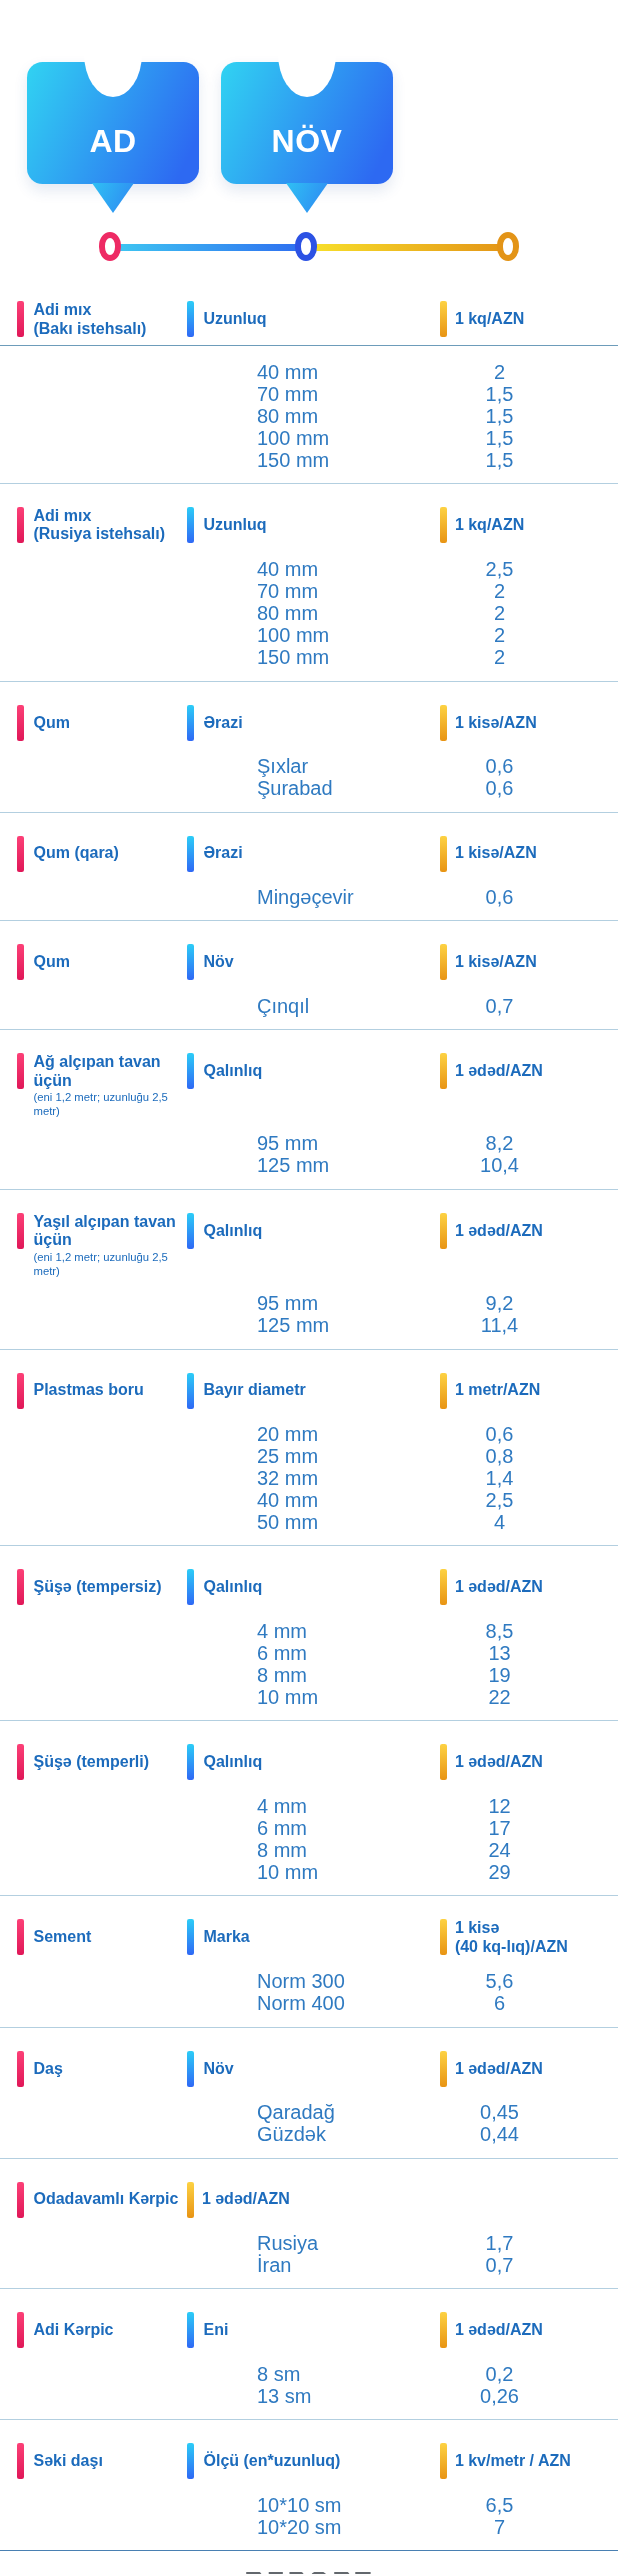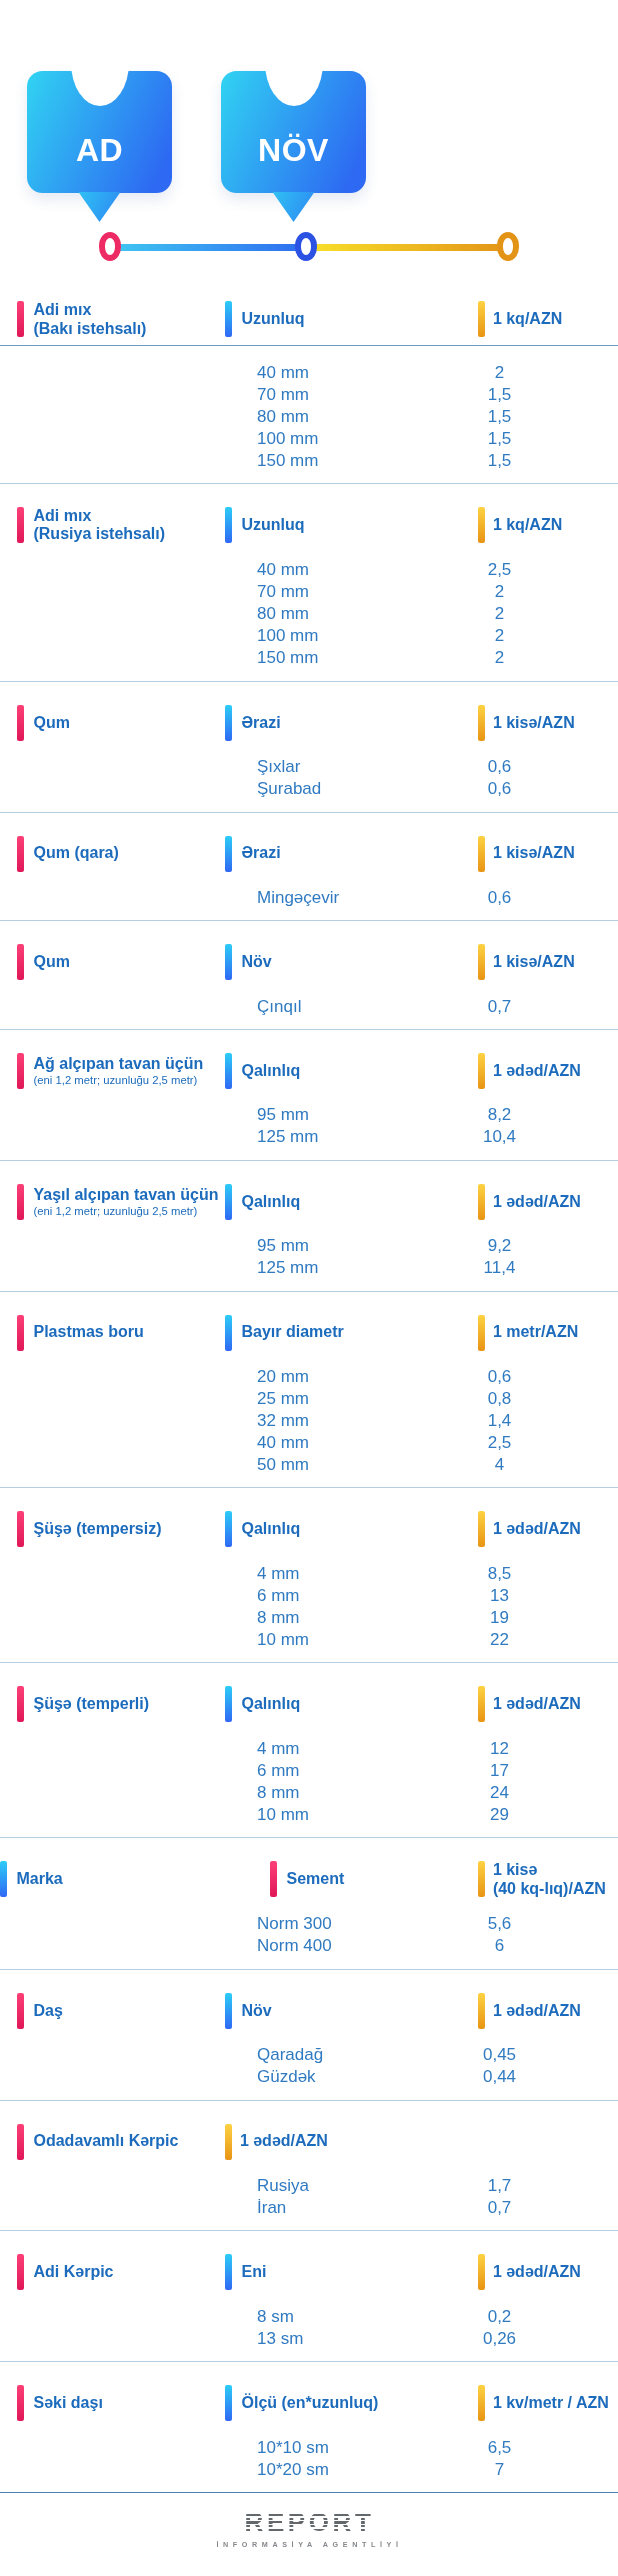--- a/index.html
+++ b/index.html
@@ -3,21 +3,21 @@
 <meta charset="utf-8">
 <style>
   html,body{margin:0;padding:0;}
   body{
     width:619px;height:2576px;overflow:hidden;background:#ffffff;
     font-family:"Liberation Sans", sans-serif;position:relative;
   }
   
   .hero{position:relative;height:278px;}
   .bubble{
-    position:absolute;top:71px;width:145px;height:122px;border-radius:15.5px;
+    position:absolute;top:62px;width:172px;height:122px;border-radius:15.5px;
     background:linear-gradient(115deg,var(--bubble_cyan) 0%,var(--bubble_blue) 90%);
     box-shadow:0 6.2px 13.4px rgba(40,80,160,.12);
   }
   .bubble.b1{left:27px;}.bubble.b2{left:221px;}.bubble.b3{left:422px;}
   .notch{
     position:absolute;left:50%;transform:translateX(-50%);top:-52px;
     width:58px;height:87px;border-radius:50%;background:#ffffff;
   }
   .blabel{
     position:absolute;left:0;right:0;top:61px;text-align:center;
@@ -36,34 +36,34 @@
     border:6.7px solid #000;border-radius:50%;
   }
   .ring.r1{left:99px;border-color:var(--accent_pink);}
   .ring.r2{left:295px;border-color:var(--accent_blue);}
   .ring.r3{left:497px;border-color:var(--accent_gold);}
   
   .sec{padding:23px 0 12.4px;border-bottom:1px solid var(--divider);}
   .sec.last{border-bottom:1.5px solid var(--footer_line);}
   .sec-head{display:flex;align-items:flex-start;}
   .hc{display:flex;align-items:stretch;}
-  .hc1{width:225px;padding-left:17px;box-sizing:border-box;}
+  .hc1{width:187px;padding-left:17px;box-sizing:border-box;}
   .hc2{width:253px;}
   .hc3{flex:1;}
   .bar{width:6.7px;border-radius:2.1px;flex:none;height:36px;}
   .bar-pink{background:linear-gradient(180deg,#fc4077 0%,#e01758 100%);}
   .bar-blue{background:linear-gradient(180deg,#2ccdf7 0%,#2f68f5 100%);}
   .bar-gold{background:linear-gradient(180deg,#fdd243 0%,#e89414 100%);}
   .ht{display:flex;flex-direction:column;justify-content:center;min-height:36px;padding-left:9.8px;}
   .hc3 .ht{padding-left:8.2px;}
   .h-title{font-size:16px;font-weight:bold;color:var(--header_text);line-height:18.5px;}
   .h-note{font-size:11.3px;font-weight:normal;color:var(--header_text);line-height:14px;}
   .head-rule{border-top:1px solid var(--divider_strong);margin-top:7.2px;}
   .values{margin-top:14.4px;}
-  .vrow{display:flex;align-items:flex-end;height:22px;font-size:17px;color:var(--value_text);}
+  .vrow{display:flex;align-items:flex-start;height:22px;font-size:20px;color:var(--value_text);}
   .v2{margin-left:257px;width:139px;}
   .v3{margin-left:57px;width:93px;text-align:center;}
   
   .footer{padding-top:14.4px;display:flex;flex-direction:column;align-items:center;}
   .logo-wrap{position:relative;}
   .logo{font-size:26px;font-weight:bold;letter-spacing:3.6px;color:var(--logo_gray);}
   .stripes{
     position:absolute;left:-2.1px;right:-2.1px;top:0;bottom:0;
     background:repeating-linear-gradient(180deg,rgba(255,255,255,0) 0 2.1px,#ffffff 2.1px 3.6px);
   }
@@ -455,30 +455,30 @@
           <div class="v3">24</div>
         </div>
         <div class="vrow">
           <div class="v2">10 mm</div>
           <div class="v3">29</div>
         </div>
       </div>
     </section>
     <section class="sec">
       <div class="sec-head">
+        <div class="hc hc1">
+          <span class="bar bar-pink"></span>
+          <div class="ht">
+            <div class="h-title">Sement</div>
+          </div>
+        </div>
         <div class="hc hc2">
           <span class="bar bar-blue"></span>
           <div class="ht">
             <div class="h-title">Marka</div>
-          </div>
-        </div>
-        <div class="hc hc1">
-          <span class="bar bar-pink"></span>
-          <div class="ht">
-            <div class="h-title">Sement</div>
           </div>
         </div>
         <div class="hc hc3">
           <span class="bar bar-gold"></span>
           <div class="ht">
             <div class="h-title">1 kisə</div>
             <div class="h-title">(40 kq-lıq)/AZN</div>
           </div>
         </div>
       </div>

